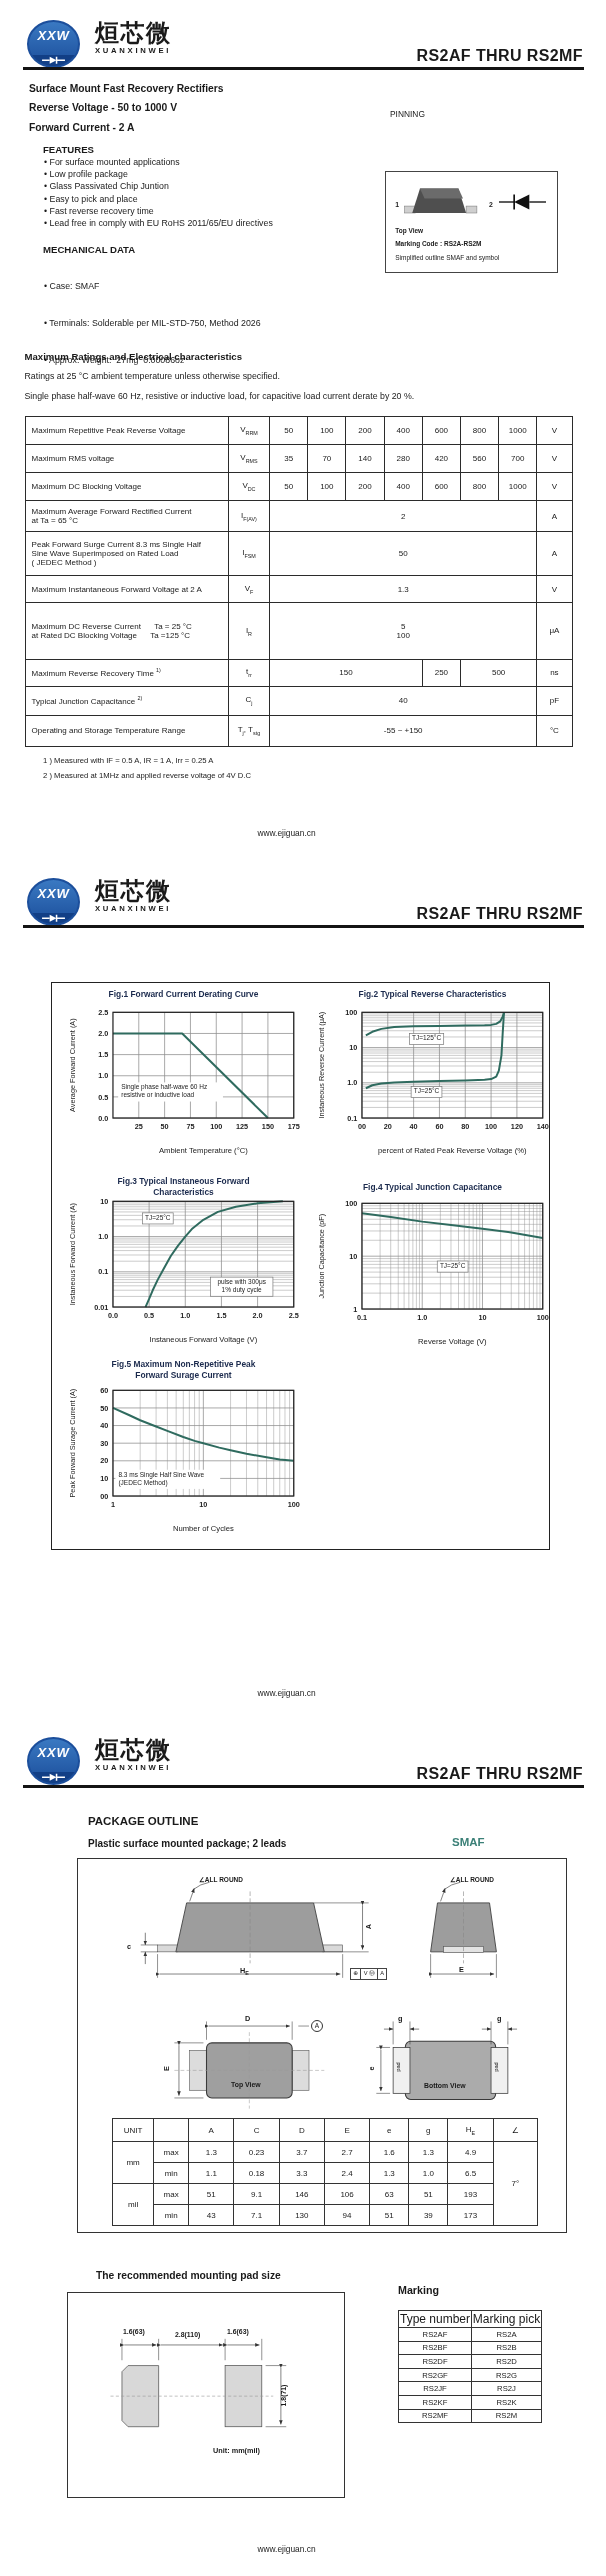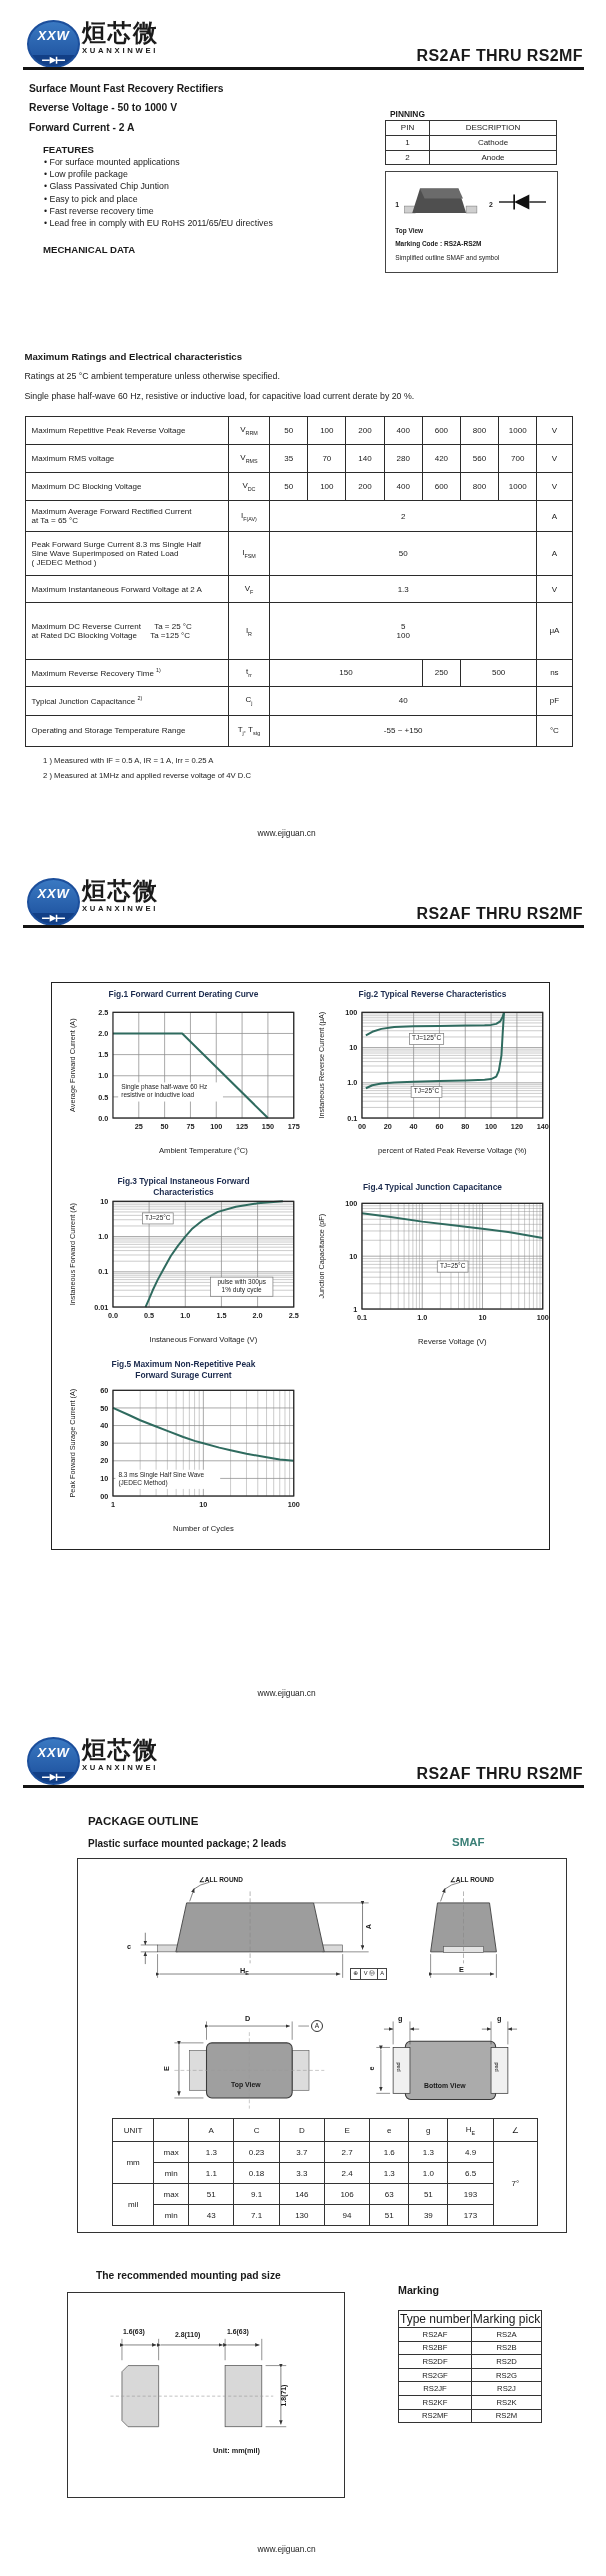--- a/index.html
+++ b/index.html
@@ -9,21 +9,21 @@
   
   .rule{height:2.7px;background:#141414;width:561px;left:23px}
   .doc-title{font-size:16px;font-weight:bold;letter-spacing:0.4px;white-space:nowrap}
   .logo{display:flex;align-items:flex-start}
   .logo-mark{position:relative;width:49px;height:44px;border:2.3px solid #1c4f9c;border-radius:50%;
              background:linear-gradient(#3a79c2,#1b4e9b);overflow:hidden;flex:0 0 auto}
   .logo-mono{position:absolute;top:6.1px;left:0;width:100%;text-align:center;color:#fff;
              font-weight:bold;font-style:italic;font-size:13px;letter-spacing:0.8px}
   .logo-strip{position:absolute;bottom:0;left:0;width:100%;height:11.5px;background:#123f86;
               display:flex;align-items:center;justify-content:center}
-  .logo-text{margin-left:2px}
+  .logo-text{margin-left:15px}
   .logo-cn{font-size:24px;font-weight:bold;line-height:26px;letter-spacing:1.5px}
   .logo-en{font-size:7.7px;letter-spacing:2.7px;font-weight:bold}
   .footer{width:573px;text-align:center;font-size:8.4px}
   
   .sub{font-size:10.3px;font-weight:bold}
   .h-b{font-size:9.6px;font-weight:bold}
   .feat{font-size:8.8px;line-height:12.2px}
   .pre{white-space:pre-wrap}
   
   table{border-collapse:collapse;table-layout:fixed}
@@ -96,42 +96,27 @@
   <div class="abs feat" style="left:44px;top:156px;width:321px">
     <div>• For surface mounted applications</div>
     <div>• Low profile package</div>
     <div>• Glass Passivated Chip Juntion</div>
     <div>• Easy to pick and place</div>
     <div>• Fast reverse recovery time</div>
     <div>• Lead free in comply with EU RoHS 2011/65/EU directives</div>
   </div>
 
   <div class="abs h-b" style="left:43px;top:244px">MECHANICAL DATA</div>
-
-  <div class="abs" style="left:390px;top:109px;font-size:8.4px;font-weight:bold">PINNING</div>
-  <table class="pint abs" style="left:385px;top:120px">
-    <colgroup>
-        <col style="width:44px">
-        <col style="width:127px">
-      </colgroup>
-    <tbody>
-        <tr>
-      <td>PIN</td>
-      <td>DESCRIPTION</td>
-    </tr>
-    <tr>
-      <td>1</td>
-      <td>Cathode</td>
-    </tr>
-    <tr>
-      <td>2</td>
-      <td>Anode</td>
-    </tr>
-  </tbody>
-    </table>
+  <div class="abs feat pre" style="left:44px;top:256px;width:321px">
+    <div>• Case: SMAF</div>
+    <div>• Terminals: Solderable per MIL-STD-750, Method 2026</div>
+    <div>• Approx. Weight:  27mg  0.00086oz</div>
+  </div>
+
+  <div class="abs" style="left:390px;top:109px;font-size:8.4px;font-weight:normal">PINNING</div>
 
   <div class="abs obox" style="left:385px;top:171px">
     <svg class="abs" style="left:17px;top:10.7px" width="77" height="40" viewBox="0 0 100 52">
       <rect x="2" y="30" width="14" height="9" fill="#cfcfcf" stroke="#777" stroke-width="0.7"></rect>
       <rect x="82" y="30" width="14" height="9" fill="#cfcfcf" stroke="#777" stroke-width="0.7"></rect>
       <polygon points="12,39 22,7 72,7 82,39" fill="#4f4f4f"></polygon>
       <polygon points="22,7 72,7 78,20 28,20" fill="#6b6b6b"></polygon>
     </svg>
     <span class="abs" style="left:9.2px;top:29px;font-size:6.9px;font-weight:bold">1</span>
     <span class="abs" style="left:103px;top:29px;font-size:6.9px;font-weight:bold">2</span>

